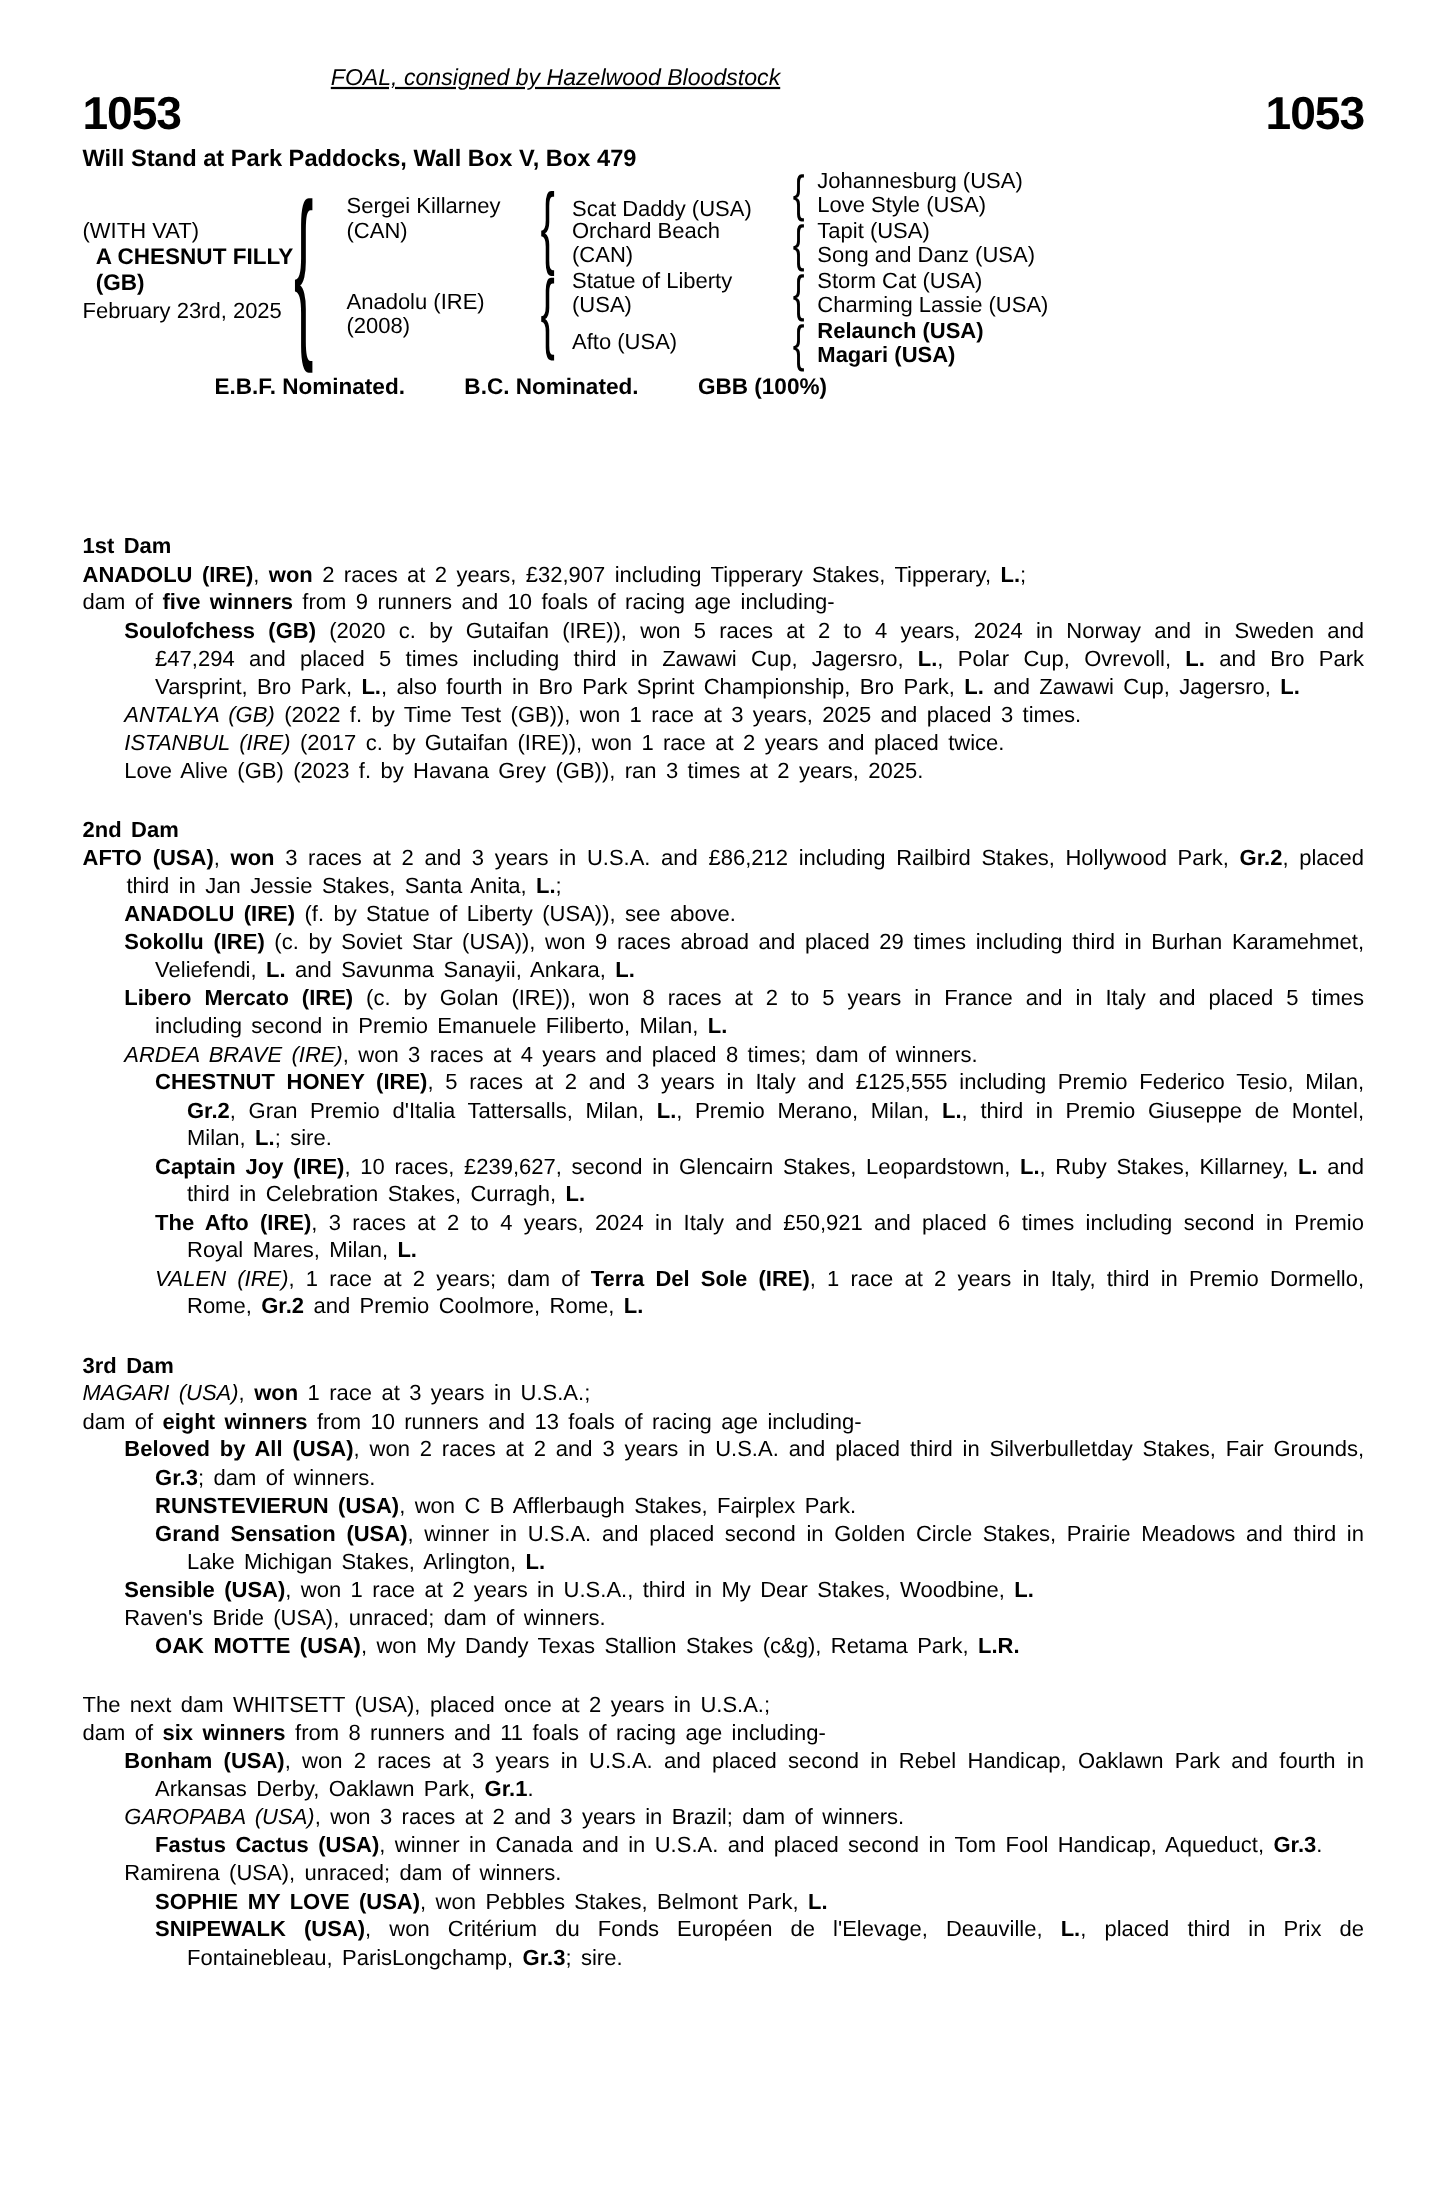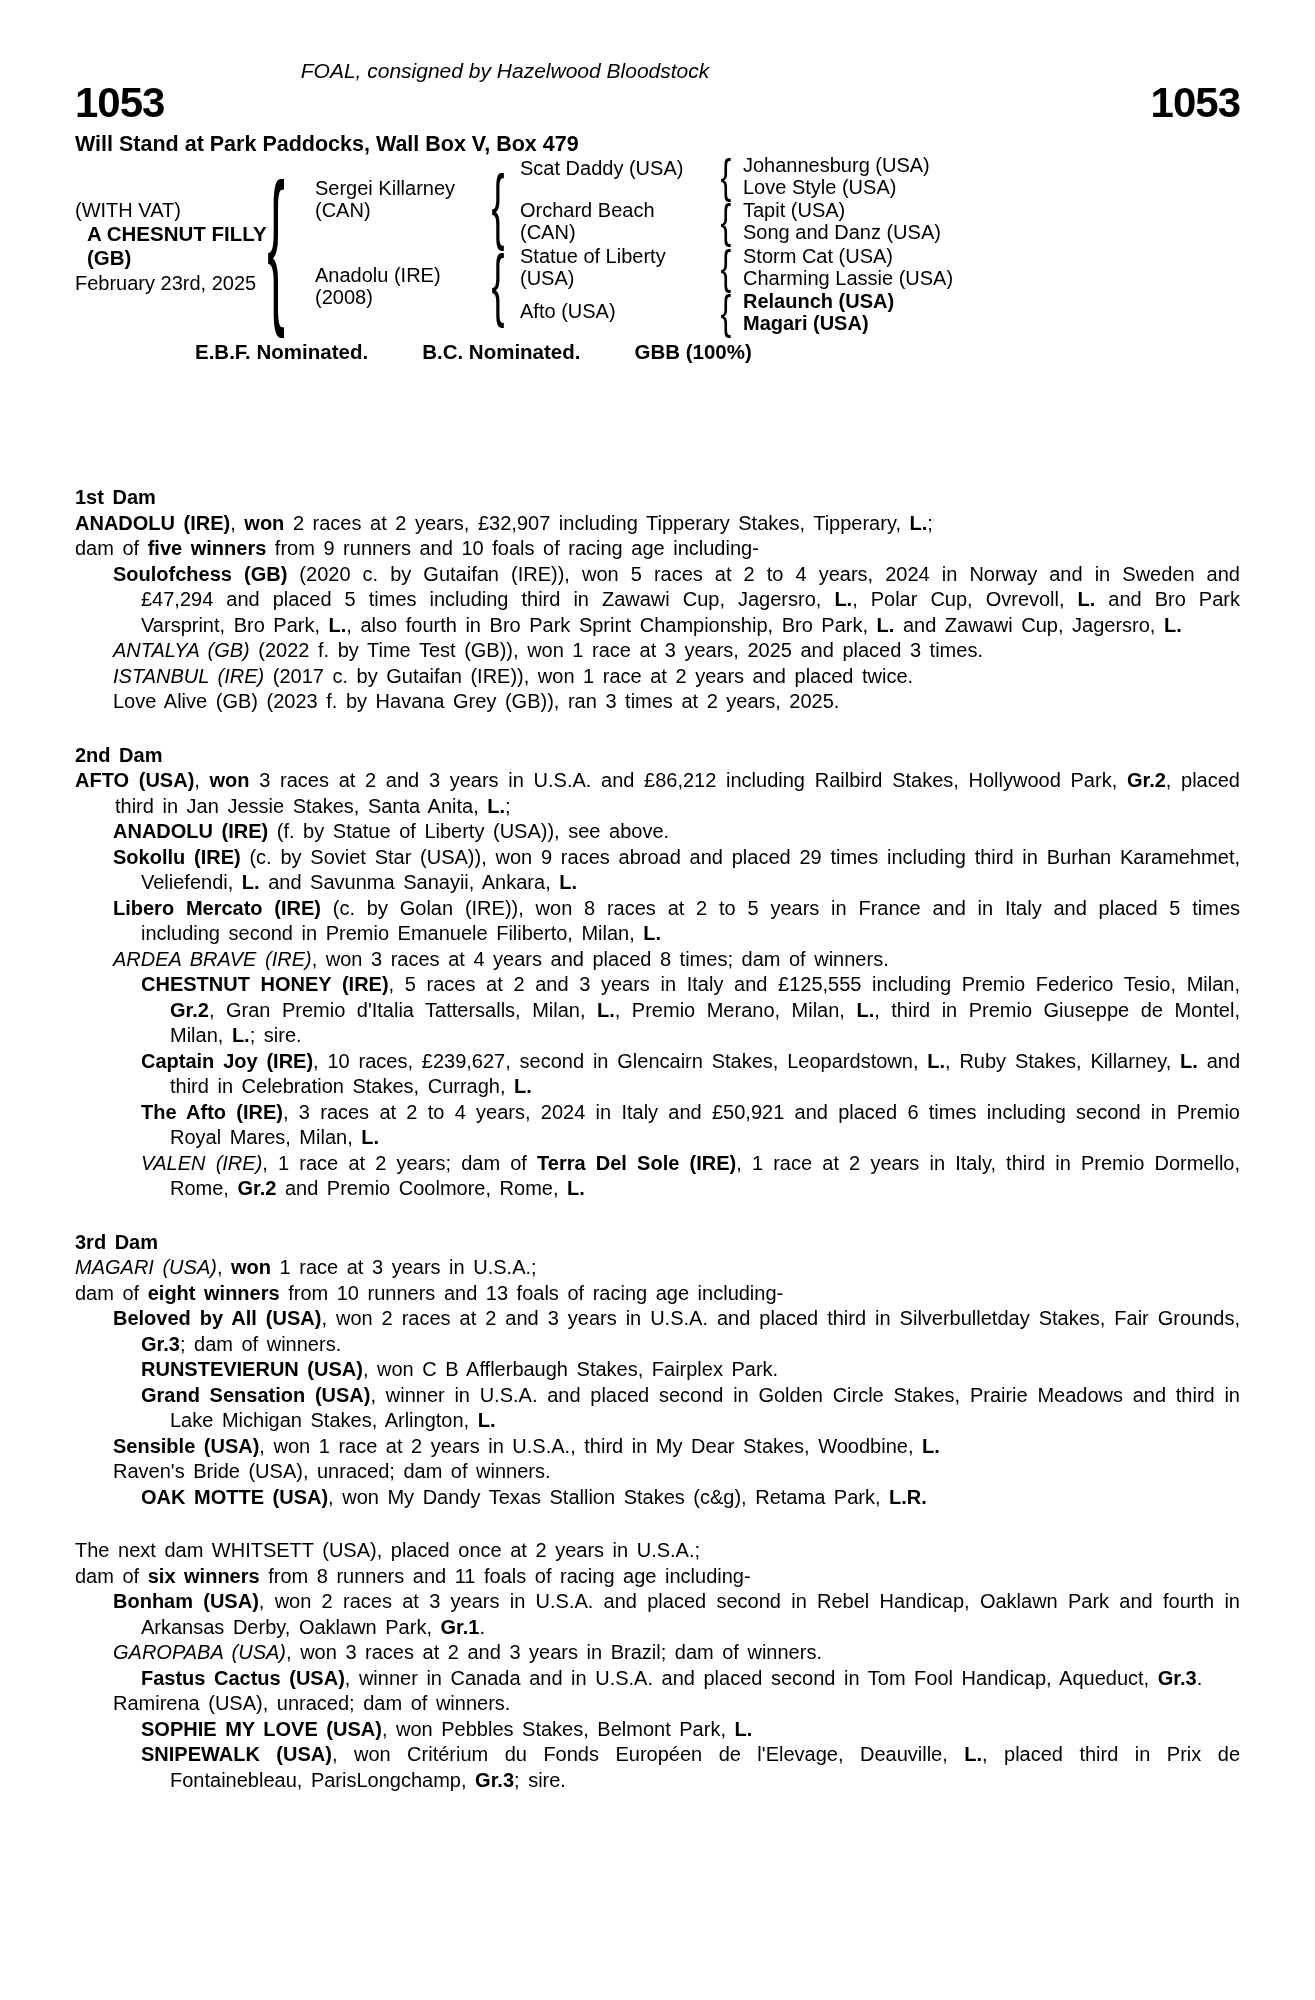--- a/index.html
+++ b/index.html
@@ -3,40 +3,40 @@
 <meta charset="utf-8">
 <style>
   html, body { margin: 0; padding: 0; background: #ffffff; }
   body {
     width: 1315px; height: 2000px; overflow: hidden;
     color: #000; font-family: "Liberation Sans", "DejaVu Sans", sans-serif;
     -webkit-font-smoothing: antialiased;
   }
   .content { padding: 58px 75px 0 75px; box-sizing: border-box; width: 1315px; }
 
-  .consignor { width: 860px; text-align: center; font-style: italic; font-size: 21px; line-height: 26px; }
+  .consignor { width: 860px; text-align: center; font-style: italic; font-size: 21px; line-height: 26px; text-decoration: underline; }
 
   .lot-row {
     display: flex; justify-content: space-between; align-items: flex-start;
     margin-top: 2px; font-size: 42px; font-weight: bold; line-height: 34px; letter-spacing: -1px;
   }
 
   .stand { margin-top: 11px; font-size: 21.5px; font-weight: bold; line-height: 26px; }
 
   
   .ped { position: relative; height: 188px; margin-top: -6px; font-size: 20px; line-height: 22px; }
   .ped .cell { position: absolute; }
   .subject { left: 0; top: 48px; width: 200px; }
   .subject .vat   { line-height: 23px; }
   .subject .sname { font-weight: bold; line-height: 24px; font-size: 20.5px; margin-left: 12px; }
   .subject .foal  { line-height: 23px; margin-top: 2px; }
   .parent-sire { left: 240px; top: 26px;  width: 175px; }
   .parent-dam  { left: 240px; top: 113px; width: 175px; }
   .gp  { left: 445px; width: 185px; }
-  .gp0 { top: 6px; } .gp1 { top: 48px; } .gp2 { top: 94px; } .gp3 { top: 149px; }
+  .gp0 { top: 28px; } .gp1 { top: 48px; } .gp2 { top: 94px; } .gp3 { top: 149px; }
   .pair { left: 668px; width: 320px; }
   .pair0 { top: 3px; } .pair1 { top: 48px; } .pair2 { top: 94px; } .pair3 { top: 139px; font-weight: bold; }
   .brace {
     position: absolute; width: 22px; line-height: 44px; font-size: 46px; font-weight: 400;
     text-align: center; transform-origin: center; user-select: none;
   }
   .b-big  { left: 190px; top: 71px;  transform: scale(1.15, 3.7); }
   .b-mid1 { left: 412px; top: 32px;  transform: scale(0.85, 1.8); }
   .b-mid2 { left: 412px; top: 110px; transform: scale(0.85, 1.75); }
   .b-s0 { left: 640px; top: 3px;   transform: scale(0.7, 1); }

